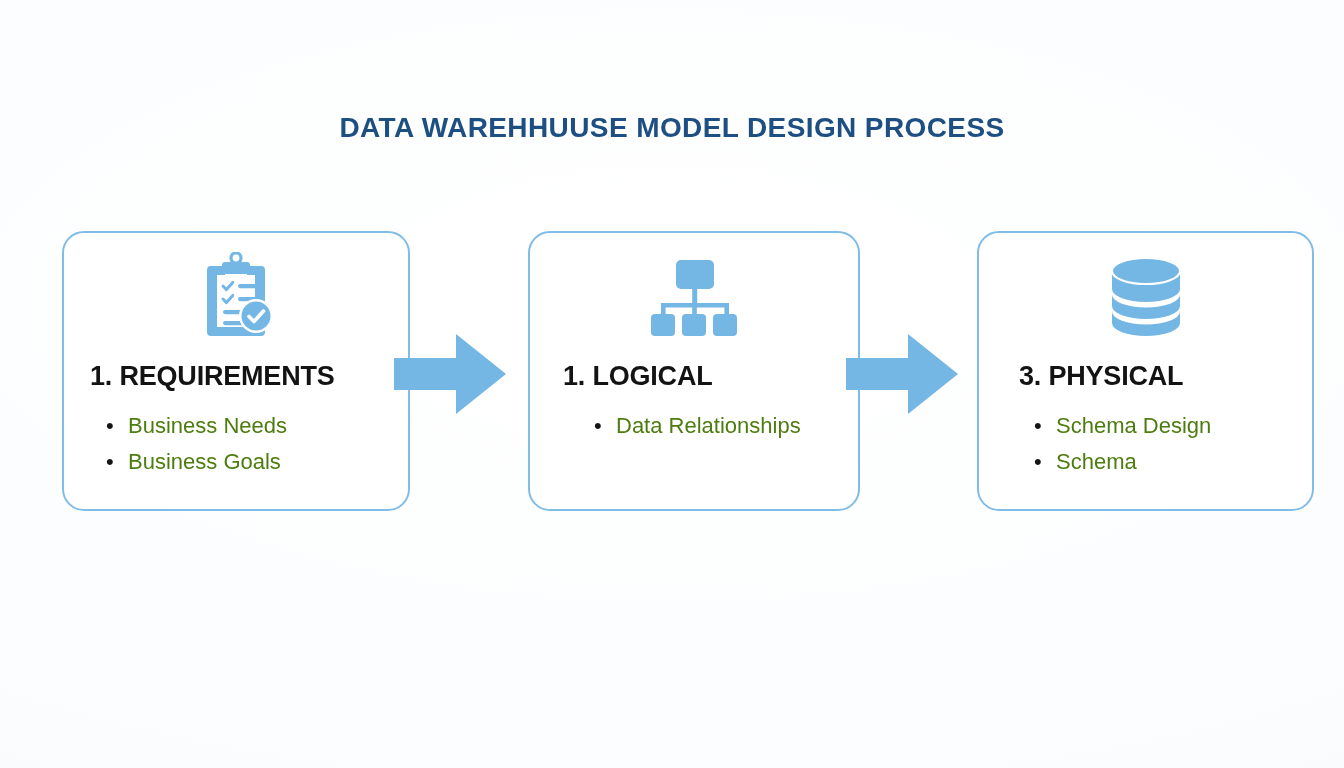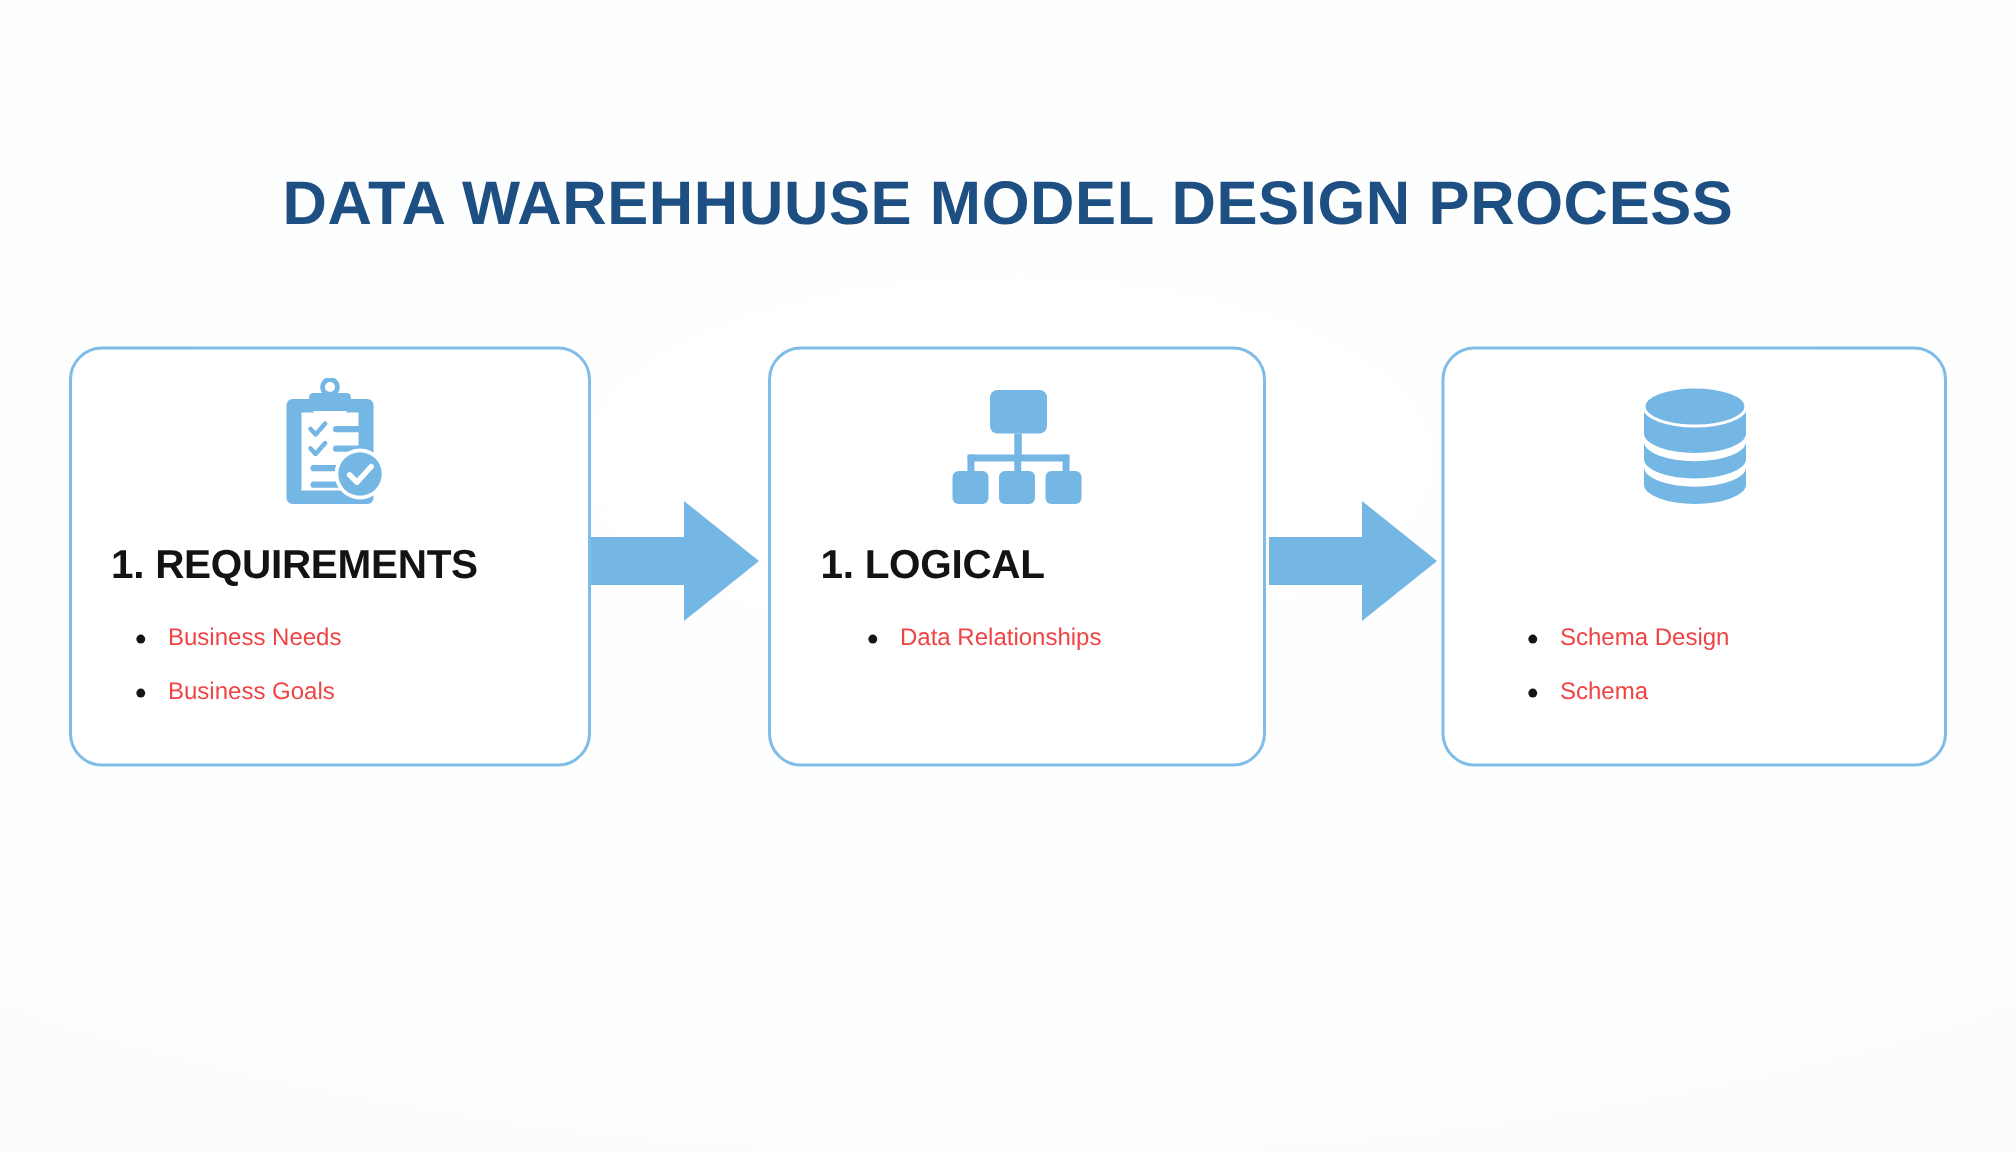--- a/index.html
+++ b/index.html
@@ -32,21 +32,21 @@
     height: 768px;
   }
 
   
   .title {
     position: absolute;
     left: 0;
     right: 0;
     top: 112px;
     text-align: center;
-    font-size: 41px;
+    font-size: 28px;
     font-weight: 700;
     letter-spacing: 0.4px;
     color: #1d4f82;
     font-family: "Liberation Sans", sans-serif;
     white-space: nowrap;
   }
 
   
   .flow {
     position: absolute;
@@ -57,20 +57,21 @@
   }
 
   .card {
     position: absolute;
     top: 0;
     height: 280px;
     background: #ffffff;
     border: 2px solid #7fbde8;
     border-radius: 22px;
     padding: 0;
+    margin-left: 16px;
   }
 
   .card-1 { left: 0px;   width: 348px; }
   .card-2 { left: 466px; width: 332px; }
   .card-3 { left: 915px; width: 337px; }
 
   .icon-wrap {
     position: absolute;
     top: 16px;
     left: 0;
@@ -101,23 +102,23 @@
     top: 175px;
     left: 40px;
     right: 14px;
     list-style: none;
   }
 
   .card-2 .bullets { left: 62px; }
   .card-3 .bullets { left: 53px; }
 
   .bullets li {
-    font-size: 16px;
+    font-size: 22px;
     line-height: 36px;
-    color: #ef4444;
+    color: #4d7c0f;
     position: relative;
     padding-left: 24px;
     white-space: nowrap;
   }
 
   .bullets li::before {
     content: "\2022";
     position: absolute;
     left: 2px;
     top: 0;
@@ -230,20 +231,21 @@
           <path d="M6 16 V68 a34 13 0 0 0 68 0 V16 Z" fill="#74b6e4"></path>
 
           <path d="M6 34 a34 13 0 0 0 68 0 v5.5 a34 13 0 0 1 -68 0 Z" fill="#ffffff"></path>
           <path d="M6 51 a34 13 0 0 0 68 0 v5.5 a34 13 0 0 1 -68 0 Z" fill="#ffffff"></path>
 
           <ellipse cx="40" cy="16" rx="34" ry="13" fill="#74b6e4"></ellipse>
           <ellipse cx="40" cy="16" rx="34" ry="13" fill="none" stroke="#ffffff" stroke-width="2"></ellipse>
         </svg>
       </div>
 
+      <div class="card-head">3. PHYSICAL</div>
 
       <ul class="bullets">
         <li>Schema Design</li>
         <li>Schema</li>
       </ul>
     </div>
 
   </div>
 </div>
 

